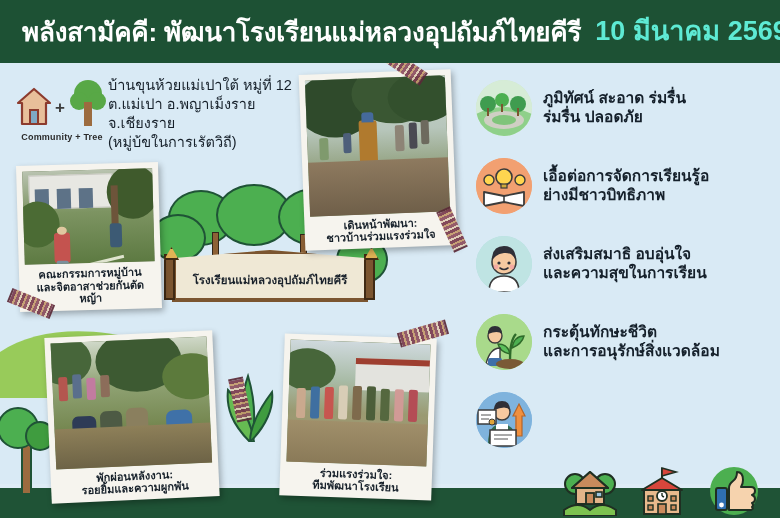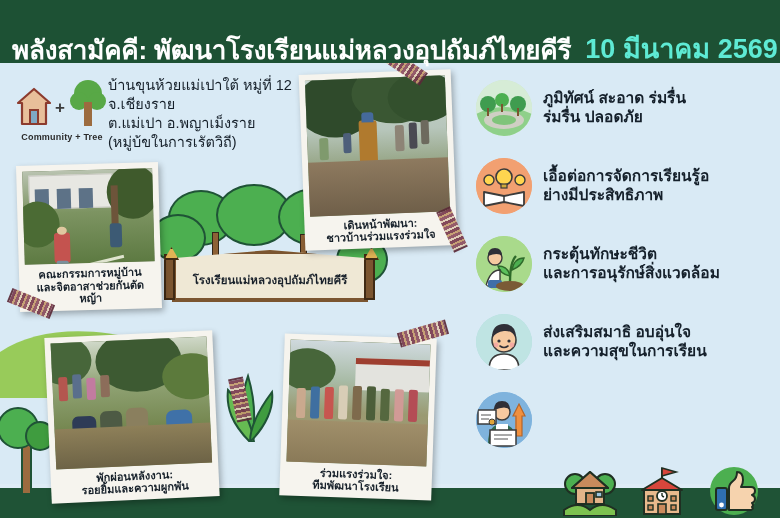--- a/index.html
+++ b/index.html
@@ -9,22 +9,22 @@
     background: #d7e8f4;
     overflow: hidden;
     position: relative;
   }
   .stage { position: relative; width: 780px; height: 518px; overflow: hidden; background: #d9eaf5; }
 
   
   .header {
     position: absolute; top: 0; left: 0; width: 780px; height: 63px;
     background: #1d5134;
-    display: flex; align-items: flex-end; gap: 14px;
-    padding-left: 12px;
+    display: flex; align-items: center; gap: 14px;
+    padding-left: 22px;
     z-index: 40;
   }
   .header-title {
     color: #ffffff; font-size: 26px; font-weight: bold; letter-spacing: -0.2px;
     white-space: nowrap; line-height: 1;
   }
   .header-date {
     color: #5eead4; font-size: 27px; font-weight: bold; white-space: nowrap; line-height: 1;
   }
 
@@ -135,22 +135,22 @@
         <circle cx="11" cy="23" r="9" fill="#58a846"></circle>
         <circle cx="29" cy="23" r="9" fill="#58a846"></circle>
         <rect x="16" y="24" width="8" height="24" fill="#9c6b3f"></rect>
       </svg>
     </div>
     <div class="logo-caption">Community + Tree</div>
   </div>
 
   <div class="address">
     <div>บ้านขุนห้วยแม่เปาใต้ หมู่ที่ 12</div>
+    <div>ต.แม่เปา อ.พญาเม็งราย</div>
     <div>จ.เชียงราย</div>
-    <div>ต.แม่เปา อ.พญาเม็งราย</div>
     <div>(หมู่บ้ขในการเรัตวิถี)</div>
   </div>
 
   <div class="sign-wrap">
     <div class="bush" style="left:18px;  top:6px;  width:66px; height:56px;"></div>
     <div class="bush" style="left:66px;  top:0px;  width:76px; height:62px;"></div>
     <div class="bush" style="left:128px; top:4px;  width:72px; height:58px;"></div>
     <div class="bush" style="left:176px; top:16px; width:56px; height:50px;"></div>
     <div class="bush" style="left:0px;   top:30px; width:56px; height:48px;"></div>
     <div class="bush" style="left:186px; top:52px; width:52px; height:48px;"></div>
@@ -286,57 +286,57 @@
           <circle cx="28" cy="28" r="28" fill="#f2a071"></circle>
           <circle cx="28" cy="19" r="8" fill="#ffd54f" stroke="#3b3b3b" stroke-width="1.6"></circle>
           <rect x="25" y="26" width="6" height="4" fill="#cfa93a" stroke="#3b3b3b" stroke-width="1.2"></rect>
           <circle cx="13" cy="22" r="5" fill="#ffd54f" stroke="#3b3b3b" stroke-width="1.4"></circle>
           <circle cx="44" cy="22" r="5" fill="#ffd54f" stroke="#3b3b3b" stroke-width="1.4"></circle>
           <path d="M8 34 L28 38 L48 34 L48 48 L28 44 L8 48 Z" fill="#ffffff" stroke="#3b3b3b" stroke-width="1.8" stroke-linejoin="round"></path>
           <line x1="28" y1="38" x2="28" y2="44" stroke="#3b3b3b" stroke-width="1.6"></line>
         </svg>
       </div>
       <div class="bullet-text">เอื้อต่อการจัดการเรียนรู้อ
-ย่างมีประสิทธิภาพ</div>
+ย่างมีชาวบิทธิภาพ</div>
+    </div>
+
+    <div class="bullet">
+      <div class="bullet-icon" style="background:#b5e0e0">
+        <svg viewBox="0 0 56 56" width="56" height="56">
+          <circle cx="28" cy="28" r="28" fill="#bfe4e3"></circle>
+          <path d="M13 56 Q13 40 28 40 Q43 40 43 56 Z" fill="#ffffff" stroke="#3b3b3b" stroke-width="1.6"></path>
+          <circle cx="28" cy="26" r="12" fill="#f6c9a0" stroke="#3b3b3b" stroke-width="1.6"></circle>
+          <path d="M16 24 Q16 10 28 10 Q40 10 40 24 Q36 16 28 17 Q20 18 16 24 Z" fill="#2f2f37"></path>
+          <circle cx="23" cy="27" r="1.6" fill="#2f2f37"></circle>
+            <circle cx="33" cy="27" r="1.6" fill="#2f2f37"></circle>
+          <path d="M24 32 Q28 35 32 32" stroke="#2f2f37" stroke-width="1.6" fill="none" stroke-linecap="round"></path>
+          <circle cx="20" cy="31" r="2.4" fill="#f4a3a3" opacity=".8"></circle>
+            <circle cx="36" cy="31" r="2.4" fill="#f4a3a3" opacity=".8"></circle>
+        </svg>
+      </div>
+      <div class="bullet-text">ส่งเสริมสมาธิ อบอุ่นใจ
+และความสุขในการเรียน</div>
     </div>
 
     <div class="bullet">
       <div class="bullet-icon" style="background:#a8d98a">
         <svg viewBox="0 0 56 56" width="56" height="56">
           <circle cx="28" cy="28" r="28" fill="#a9da8b"></circle>
           <path d="M34 46 Q34 26 40 20" stroke="#2f6b2a" stroke-width="2.4" fill="none"></path>
           <path d="M36 34 Q46 30 48 22 Q38 22 36 34 Z" fill="#4caf50" stroke="#2f6b2a" stroke-width="1.4"></path>
           <path d="M34 40 Q24 38 22 30 Q32 30 34 40 Z" fill="#5cc05c" stroke="#2f6b2a" stroke-width="1.4"></path>
           <path d="M10 50 Q14 34 24 34 L24 50 Z" fill="#ffffff" stroke="#3b3b3b" stroke-width="1.4"></path>
           <circle cx="19" cy="22" r="7" fill="#f6c9a0" stroke="#3b3b3b" stroke-width="1.4"></circle>
           <path d="M12 20 Q12 12 19 12 Q26 12 26 20 Q22 16 12 20 Z" fill="#2f2f37"></path>
           <rect x="12" y="44" width="14" height="8" rx="2" fill="#3f6fa8"></rect>
           <ellipse cx="34" cy="50" rx="14" ry="5" fill="#7a5a36"></ellipse>
         </svg>
       </div>
       <div class="bullet-text">กระตุ้นทักษะชีวิต
 และการอนุรักษ์สิ่งแวดล้อม</div>
-    </div>
-
-    <div class="bullet">
-      <div class="bullet-icon" style="background:#b5e0e0">
-        <svg viewBox="0 0 56 56" width="56" height="56">
-          <circle cx="28" cy="28" r="28" fill="#bfe4e3"></circle>
-          <path d="M13 56 Q13 40 28 40 Q43 40 43 56 Z" fill="#ffffff" stroke="#3b3b3b" stroke-width="1.6"></path>
-          <circle cx="28" cy="26" r="12" fill="#f6c9a0" stroke="#3b3b3b" stroke-width="1.6"></circle>
-          <path d="M16 24 Q16 10 28 10 Q40 10 40 24 Q36 16 28 17 Q20 18 16 24 Z" fill="#2f2f37"></path>
-          <circle cx="23" cy="27" r="1.6" fill="#2f2f37"></circle>
-            <circle cx="33" cy="27" r="1.6" fill="#2f2f37"></circle>
-          <path d="M24 32 Q28 35 32 32" stroke="#2f2f37" stroke-width="1.6" fill="none" stroke-linecap="round"></path>
-          <circle cx="20" cy="31" r="2.4" fill="#f4a3a3" opacity=".8"></circle>
-            <circle cx="36" cy="31" r="2.4" fill="#f4a3a3" opacity=".8"></circle>
-        </svg>
-      </div>
-      <div class="bullet-text">ส่งเสริมสมาธิ อบอุ่นใจ
-และความสุขในการเรียน</div>
     </div>
 
     <div class="bullet">
       <div class="bullet-icon" style="background:#7fb3dd">
         <svg viewBox="0 0 56 56" width="56" height="56">
           <circle cx="28" cy="28" r="28" fill="#7fb3dd"></circle>
           <path d="M40 44 L40 22 L46 22 L43 14 L40 22" fill="#ef8b3c" stroke="#ef8b3c" stroke-width="1"></path>
           <path d="M43 12 L49 24 L46 24 L46 44 L40 44 L40 24 L37 24 Z" fill="#f0903f" stroke="#b4652a" stroke-width="1.2"></path>
           <circle cx="26" cy="20" r="8" fill="#f6c9a0" stroke="#3b3b3b" stroke-width="1.5"></circle>
           <path d="M18 18 Q18 9 26 9 Q34 9 34 18 Q30 13 18 18 Z" fill="#2f2f37"></path>

